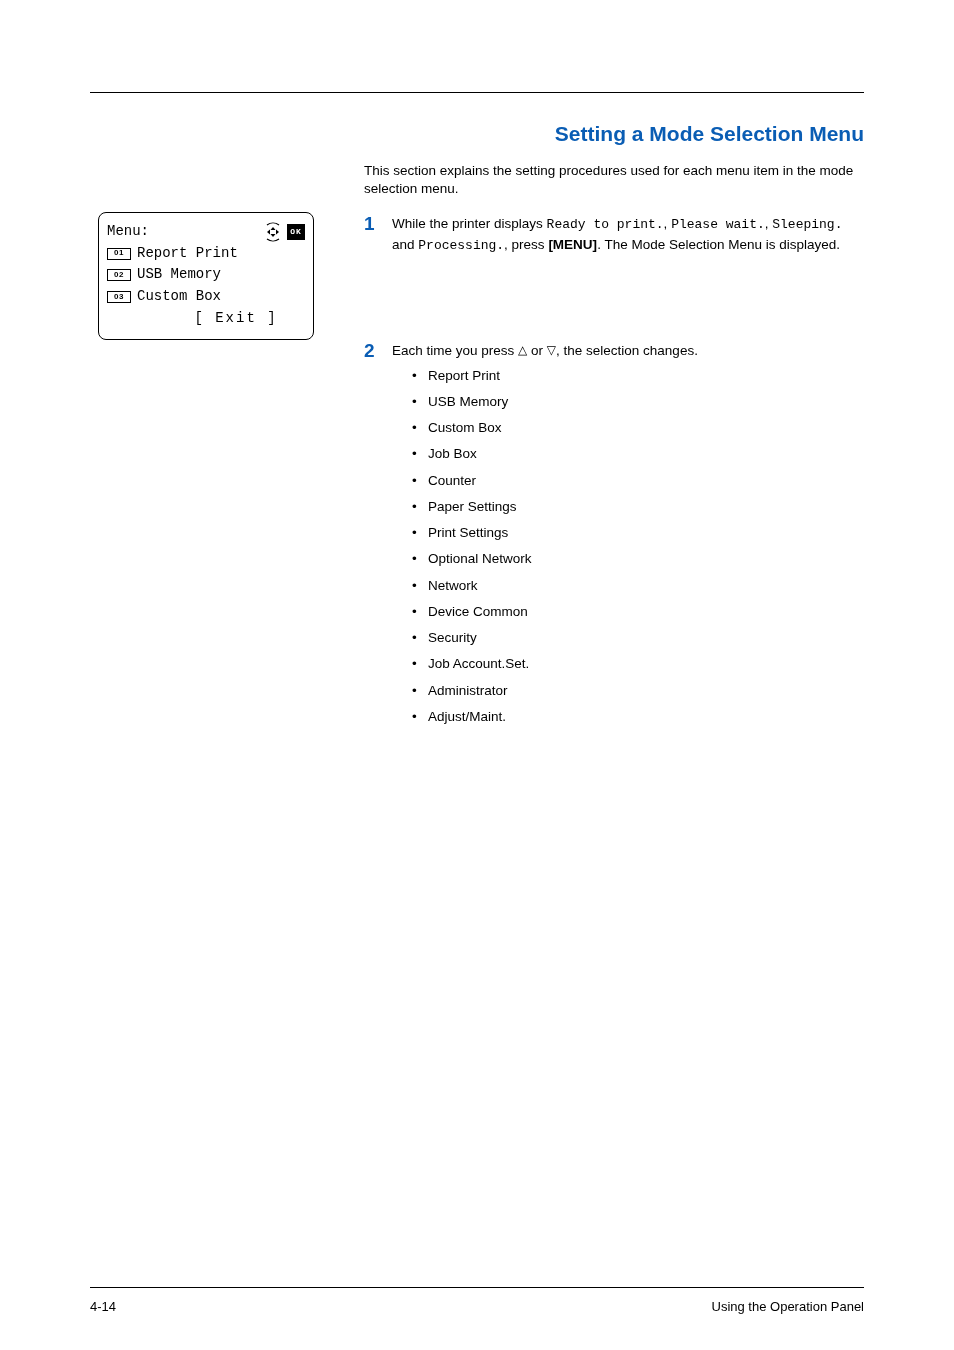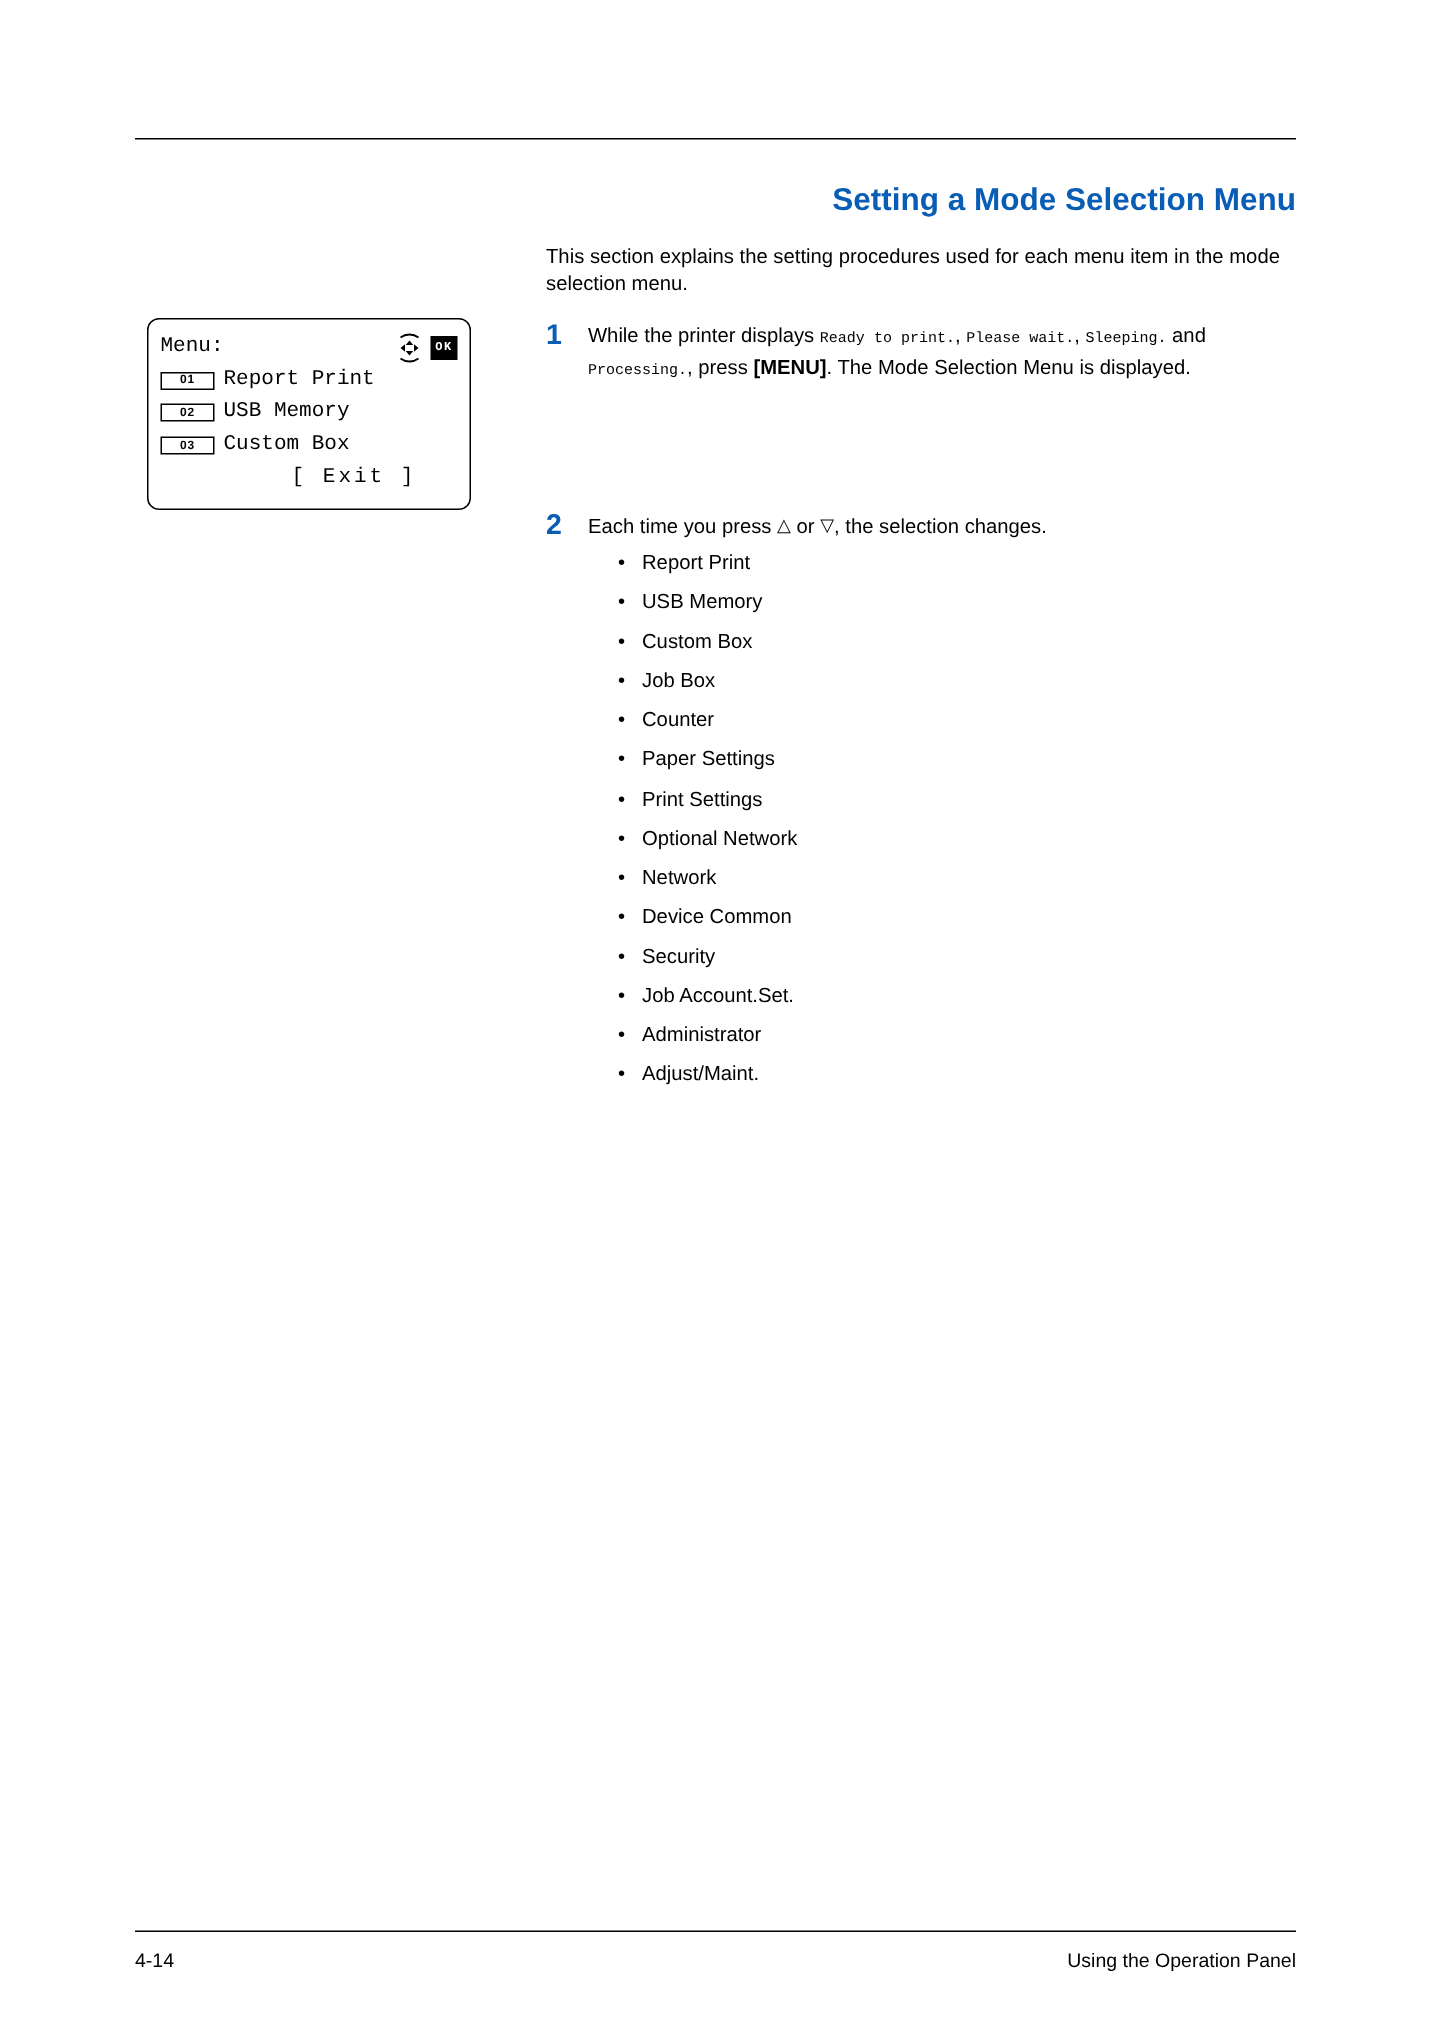--- a/index.html
+++ b/index.html
@@ -63,21 +63,21 @@
     flex: 0 0 28px;
     line-height: 1.1;
   }
   .step-body {
     flex: 1;
     font-size: 13.5px;
     line-height: 1.5;
   }
   .mono {
     font-family: "Courier New", monospace;
-    font-size: 10px;
+    font-size: 13px;
   }
   .bold { font-weight: bold; }
   .bullet-list {
     list-style: none;
     padding-left: 20px;
     margin-top: 4px;
   }
   .bullet-list li {
     position: relative;
     padding-left: 16px;
@@ -133,21 +133,21 @@
     letter-spacing: 1px;
   }
   .menu-line {
     display: flex;
     align-items: center;
   }
   .num-icon {
     display: inline-flex;
     align-items: center;
     justify-content: center;
-    width: 36px;
+    width: 24px;
     height: 12px;
     border: 1.3px solid #000;
     font-family: Arial, sans-serif;
     font-size: 8px;
     font-weight: bold;
     margin-right: 6px;
     letter-spacing: 0.5px;
   }
   .exit-line {
     text-align: center;

